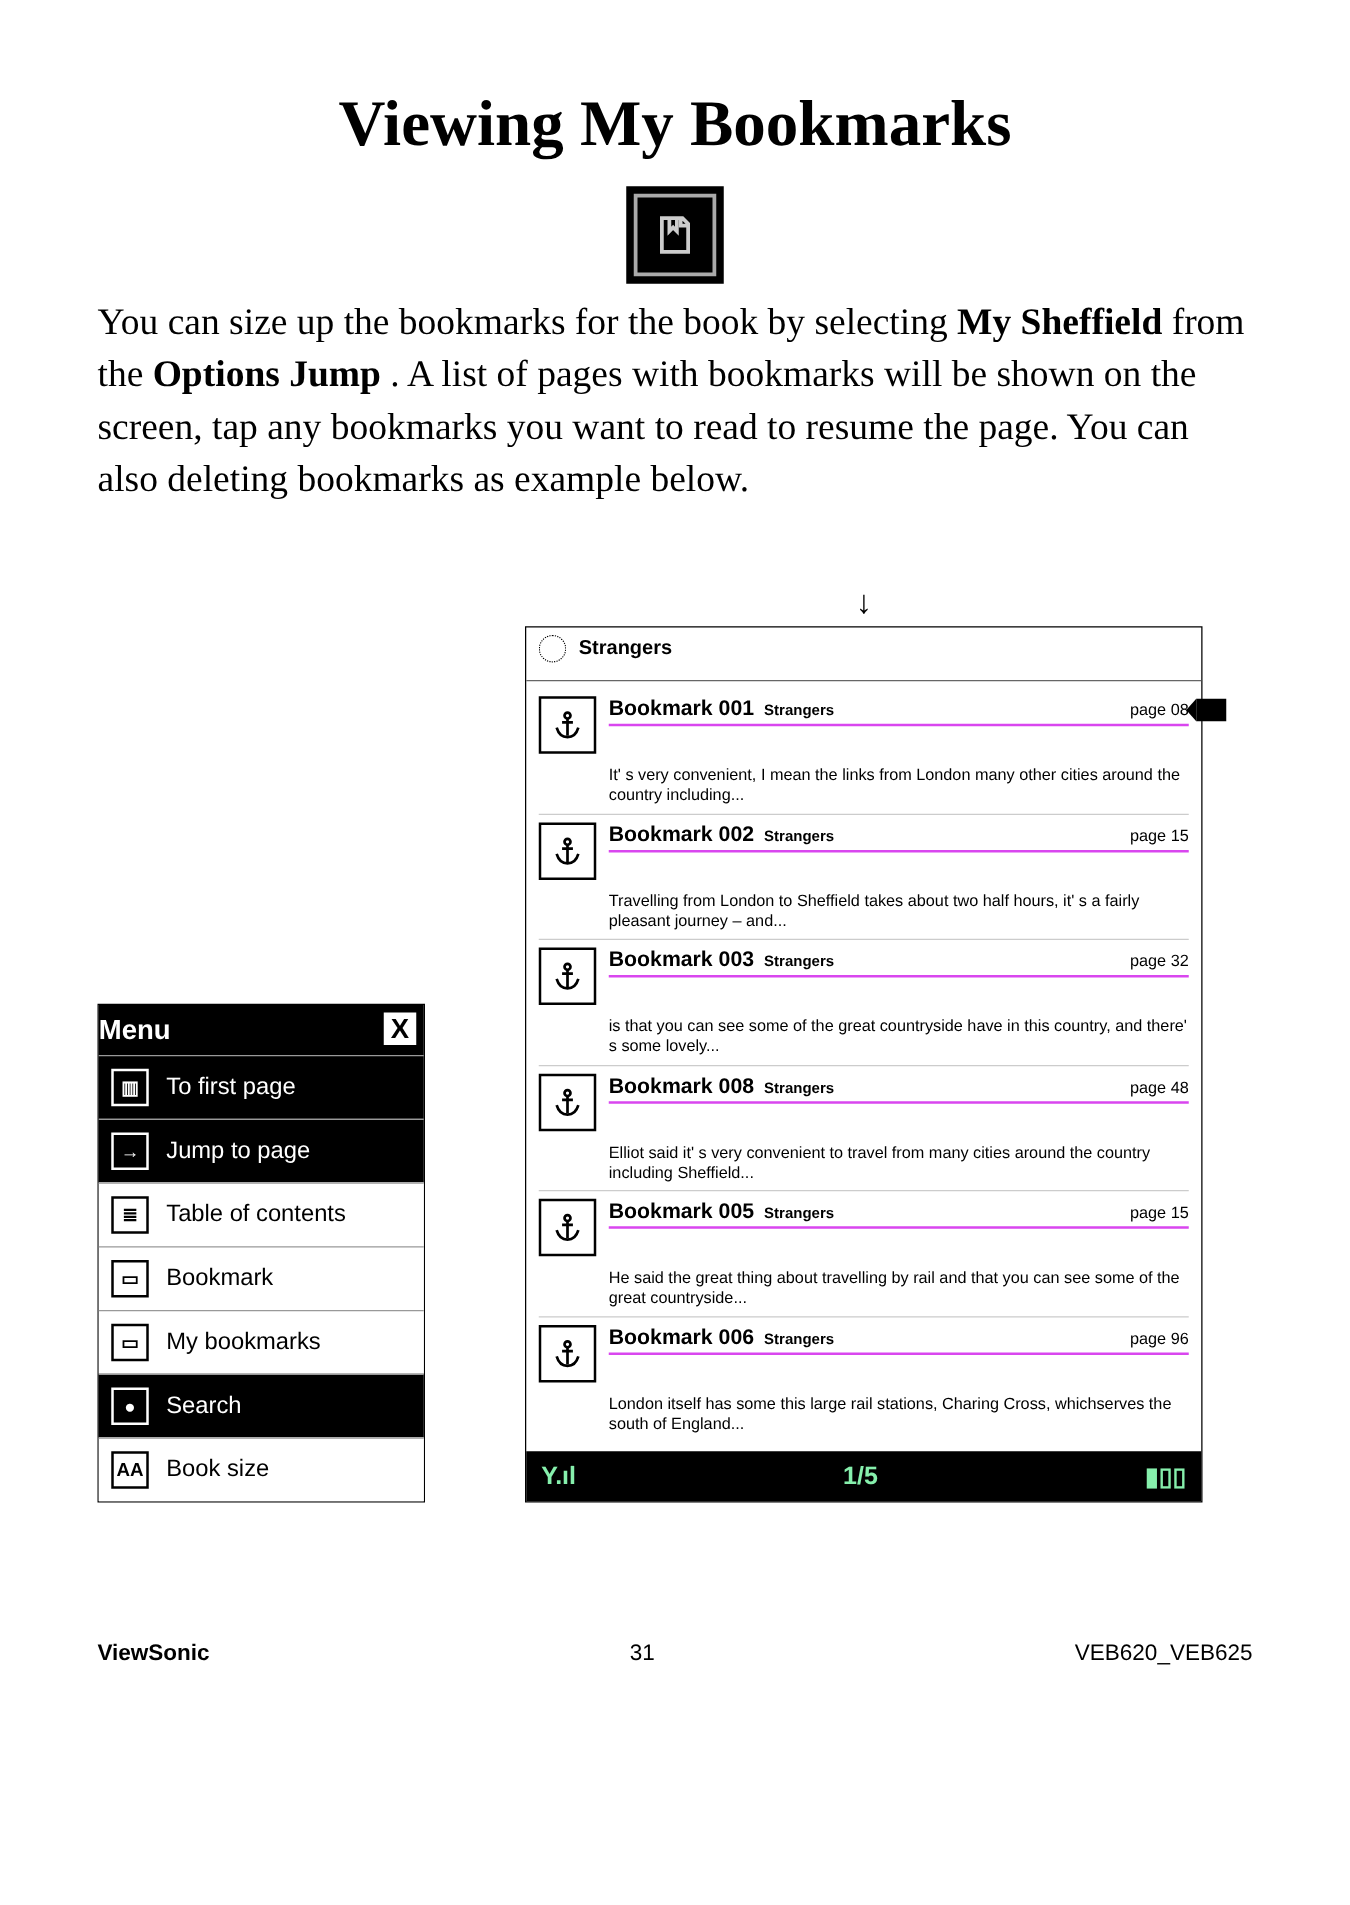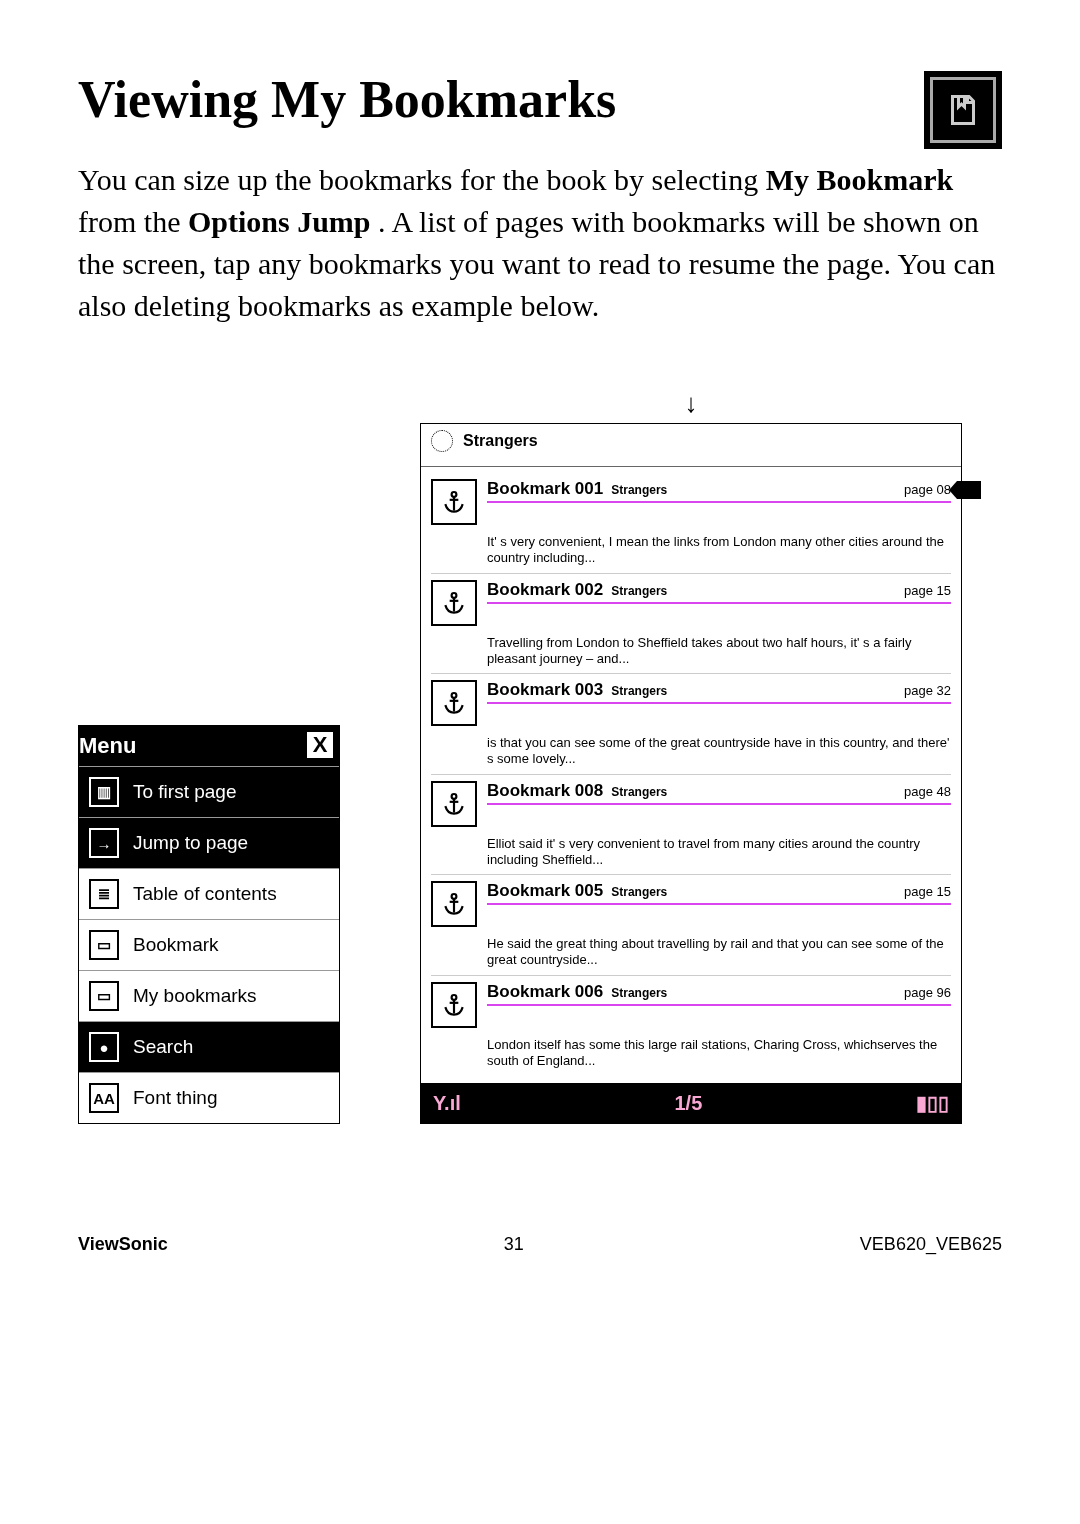--- a/index.html
+++ b/index.html
@@ -4,21 +4,21 @@
 <style>
   body {
     font-family: "Times New Roman", serif;
     margin: 0;
     padding: 70px 78px 40px 78px;
     width: 1080px;
     box-sizing: border-box;
     background: #fff;
     color: #000;
   }
-  .title-row { display: flex; justify-content: space-between; align-items: center; }
+  .title-row { display: flex; justify-content: space-between; align-items: center; flex-direction: column; }
   h1 { font-size: 52px; margin: 0 0 20px 0; font-weight: bold; }
   .header-icon {
     background: #000;
     padding: 6px;
     display: flex;
     align-items: center;
     justify-content: center;
     width: 78px; height: 78px;
     box-sizing: border-box;
   }
@@ -163,21 +163,21 @@
     content:"";
     position:absolute;
     left:-8px; top:0;
     border-right:8px solid #000;
     border-top:9px solid transparent;
     border-bottom:9px solid transparent;
   }
 
   .screen-footer {
     background: #000;
-    color: #f9a8d4;
+    color: #86efac;
     display: flex;
     align-items: center;
     justify-content: space-between;
     font-size: 20px;
     font-weight: bold;
     height: 40px;
     padding: 0 12px;
     margin-top: 8px;
   }
   .footer-center { flex: 1; text-align: center; }
@@ -204,21 +204,21 @@
       <svg width="36" height="36" viewBox="0 0 24 24">
         <path d="M5 3 h11 l3 3 v15 h-14 z M15 3 v4 h4" fill="none" stroke="#ccc" stroke-width="2"></path>
         <path d="M9 3 v7 l2 -2 l2 2 v-7" fill="none" stroke="#ccc" stroke-width="2"></path>
       </svg>
     </div>
   </div>
 </div>
 
 <p class="para">
   <span>You can size up the bookmarks for the book by selecting </span>
-  <b>My Bookmark</b>
+  <b>My Sheffield</b>
   <span> from the </span>
   <b>Options Jump</b>
   <span>. A list of pages with bookmarks will be shown on the screen, tap any bookmarks you want to read to resume the page. You can also deleting bookmarks as example below.</span>
 </p>
 
 <div class="content-area">
 
   <div class="menu-panel">
     <div class="menu-header">
       <span>Menu</span>
@@ -246,21 +246,21 @@
         <div class="menu-item light">
           <div class="menu-icon">▭</div>
           <span>My bookmarks</span>
         </div>
         <div class="menu-item dark">
           <div class="menu-icon">●</div>
           <span>Search</span>
         </div>
         <div class="menu-item light">
           <div class="menu-icon">AA</div>
-          <span>Font thing</span>
+          <span>Book size</span>
         </div>
       </div>
   </div>
 
   <div class="right-col">
     <div class="arrow-down">↓</div>
 
     <div class="device-screen">
       <div class="screen-header">
         <div class="loading-icon"></div>

